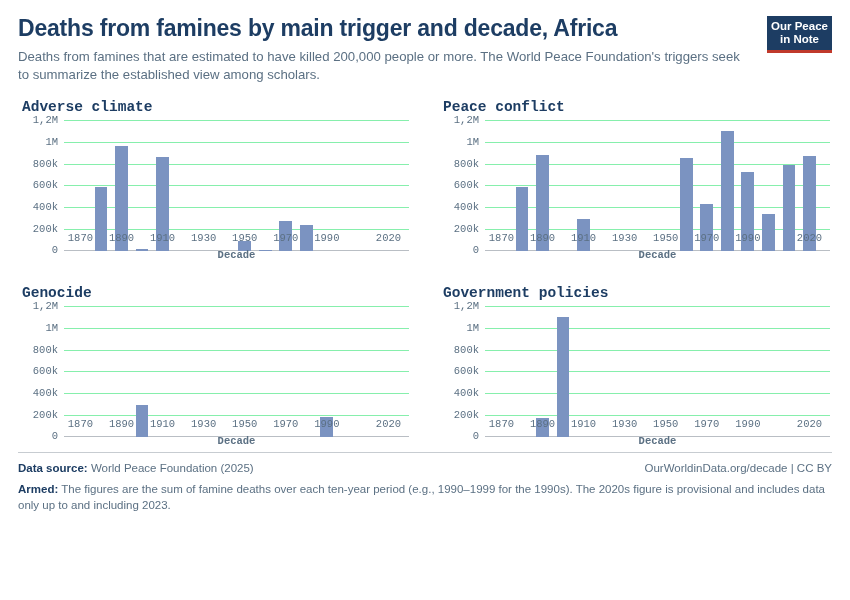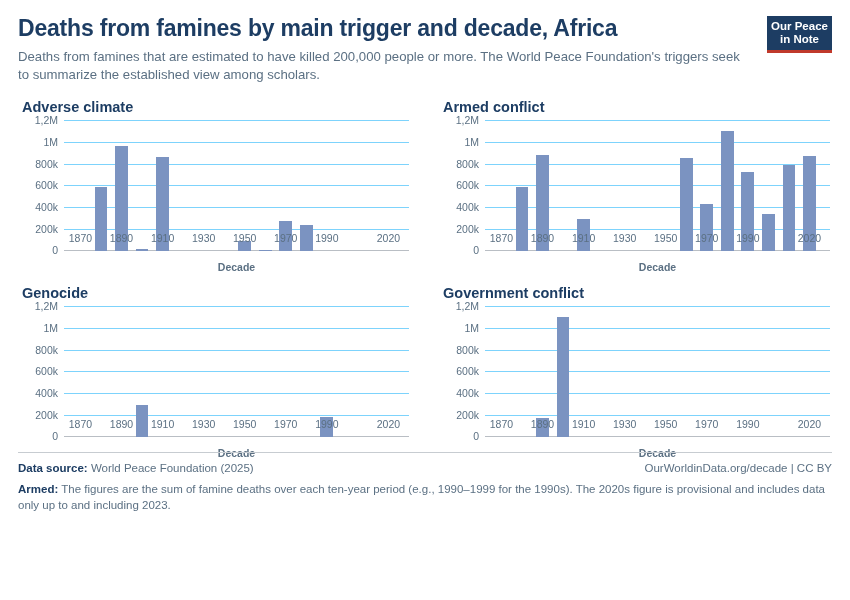--- a/index.html
+++ b/index.html
@@ -50,41 +50,42 @@
   .owid-logo span { display: block; }
 
   
   .grid {
     margin-top: 14px;
     display: grid;
     grid-template-columns: 1fr 1fr;
     grid-template-rows: auto auto;
     column-gap: 28px;
     row-gap: 12px;
+    font-family: Liberation Mono, monospace;
   }
   .panel { position: relative; }
   .panel-title {
     font-size: 14.5px;
     font-weight: 700;
     color: #1d3d63;
     margin: 0 0 6px 4px;
   }
   .plot-wrap {
     position: relative;
     height: 152px;
   }
   .plot {
     position: absolute;
     left: 46px; right: 2px; top: 0; bottom: 22px;
   }
   .gridline {
     position: absolute;
     left: 0; right: 0;
     height: 1px;
-    background: #7dd3fc;
+    background: #86efac;
   }
   .gridline.base { background: #b9bec4; }
   .ytick {
     position: absolute;
     right: 100%;
     margin-right: 6px;
     transform: translateY(-50%);
     font-size: 10.5px;
     color: #5b7083;
     white-space: nowrap;
@@ -107,21 +108,21 @@
   .xtick {
     position: absolute;
     top: 3px;
     transform: translateX(-50%);
     font-size: 10.5px;
     color: #5b7083;
     white-space: nowrap;
   }
   .xlabel {
     position: absolute;
-    bottom: 0;
+    bottom: 12px;
     left: 46px; right: 2px;
     text-align: center;
     font-size: 10.5px;
     color: #5b7083;
     font-weight: 700;
   }
 
   
   .footer {
     position: absolute;
@@ -200,21 +201,21 @@
             <span class="xtick" style="left: 40.4762%;">1930</span>
             <span class="xtick" style="left: 52.381%;">1950</span>
             <span class="xtick" style="left: 64.2857%;">1970</span>
             <span class="xtick" style="left: 76.1905%;">1990</span>
             <span class="xtick" style="left: 94.0476%;">2020</span>
           </div>
           <div class="xlabel">Decade</div>
         </div>
       </div>
       <div class="panel">
-        <div class="panel-title">Armed conflict</div>
+        <div class="panel-title">Peace conflict</div>
         <div class="plot-wrap">
           <div class="plot">
             <div class="gridline base" style="bottom: 0%;">
               <span class="ytick">0</span>
             </div>
             <div class="gridline" style="bottom: 16.6667%;">
               <span class="ytick">200k</span>
             </div>
             <div class="gridline" style="bottom: 33.3333%;">
               <span class="ytick">400k</span>
@@ -294,21 +295,21 @@
             <span class="xtick" style="left: 40.4762%;">1930</span>
             <span class="xtick" style="left: 52.381%;">1950</span>
             <span class="xtick" style="left: 64.2857%;">1970</span>
             <span class="xtick" style="left: 76.1905%;">1990</span>
             <span class="xtick" style="left: 94.0476%;">2020</span>
           </div>
           <div class="xlabel">Decade</div>
         </div>
       </div>
       <div class="panel">
-        <div class="panel-title">Government conflict</div>
+        <div class="panel-title">Government policies</div>
         <div class="plot-wrap">
           <div class="plot">
             <div class="gridline base" style="bottom: 0%;">
               <span class="ytick">0</span>
             </div>
             <div class="gridline" style="bottom: 16.6667%;">
               <span class="ytick">200k</span>
             </div>
             <div class="gridline" style="bottom: 33.3333%;">
               <span class="ytick">400k</span>

